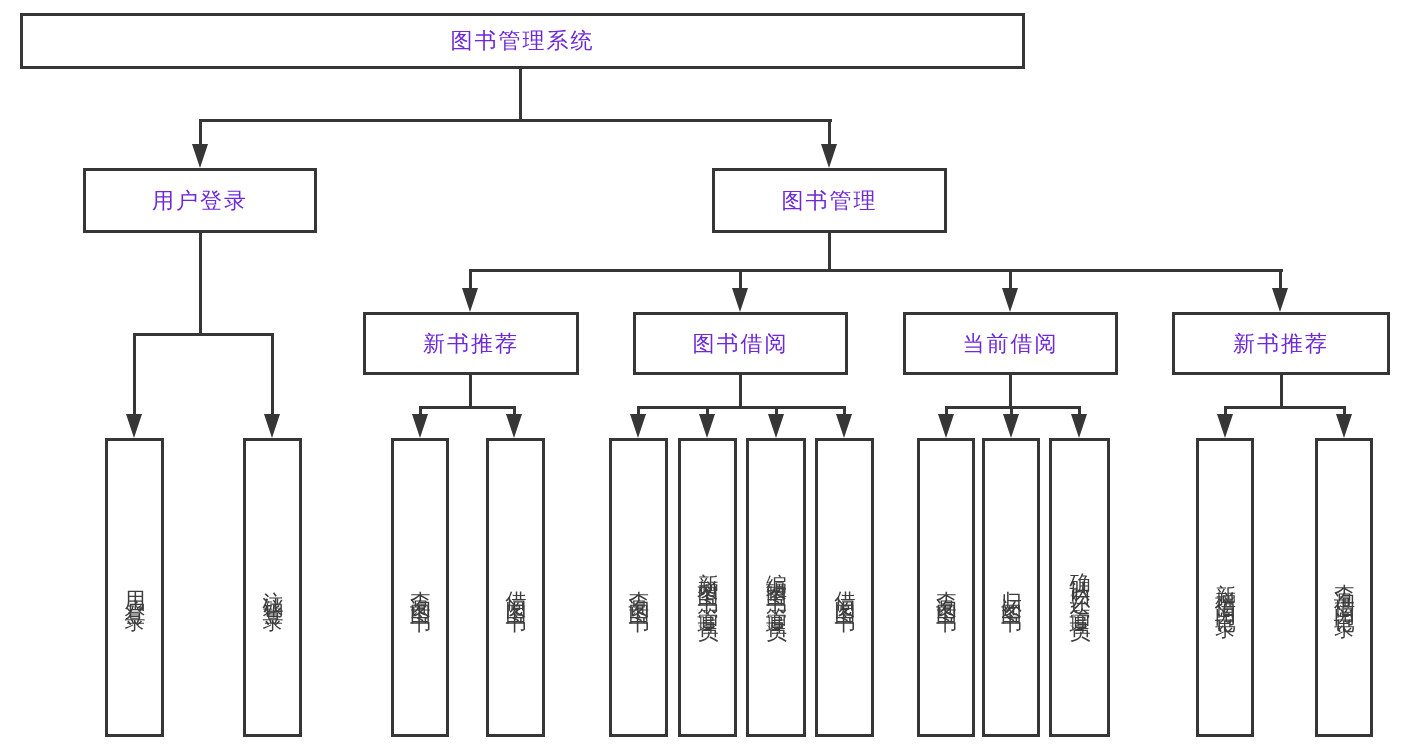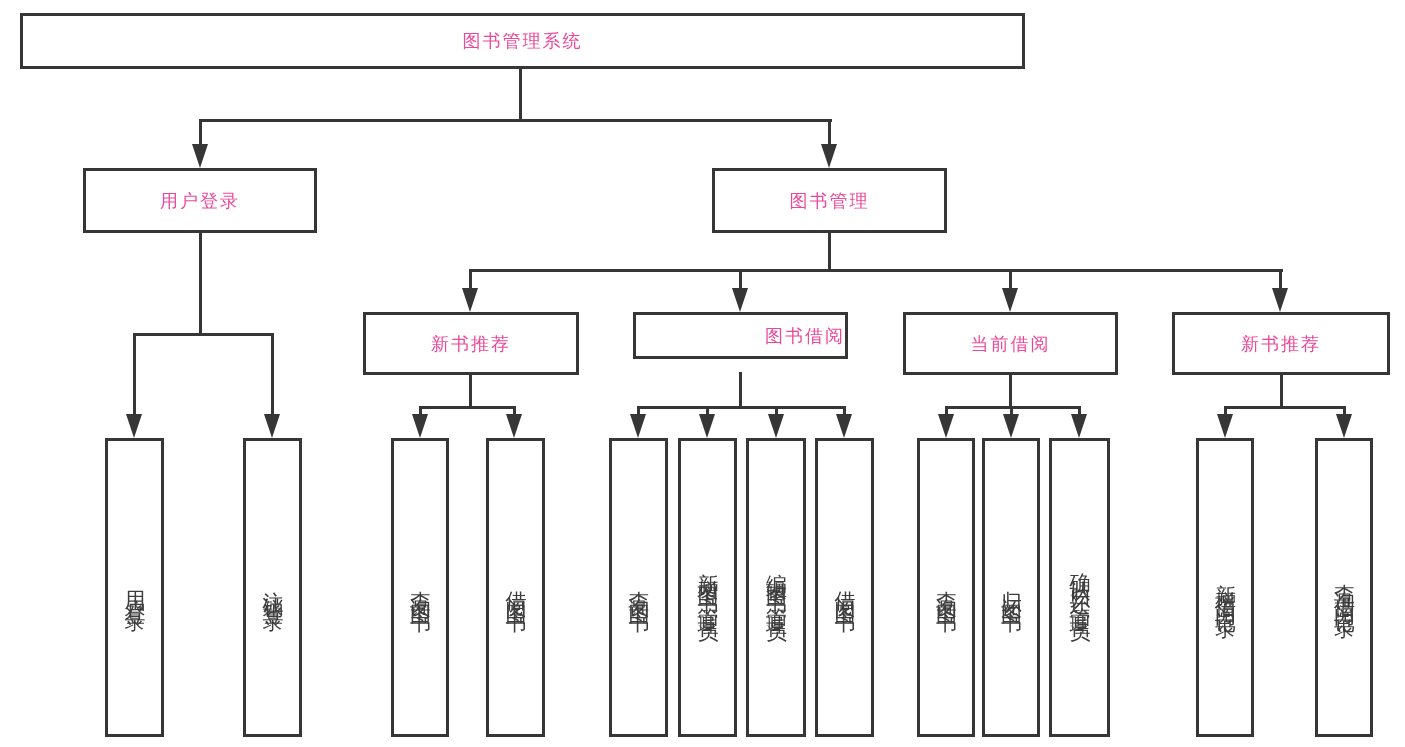--- a/index.html
+++ b/index.html
@@ -16,39 +16,39 @@
     position: absolute;
     box-sizing: border-box;
     border: 3px solid #363636;
     background: #ffffff;
     display: flex;
     align-items: center;
     justify-content: center;
     z-index: 2;
   }
   .node-h span {
-    font-size: 18px;
-    color: #ec4899;
+    font-size: 22px;
+    color: #6d28d9;
     letter-spacing: 2px;
     white-space: nowrap;
   }
   .node-v span {
     writing-mode: vertical-rl;
     text-orientation: mixed;
     font-size: 21px;
     line-height: 1;
     letter-spacing: 7px;
     color: #3d3d3d;
   }
   
   .n-root { left: 20px;  top: 13px;  width: 1005px; height: 56px; }
   .n-l2a  { left: 83px;  top: 168px; width: 234px;  height: 65px; }
   .n-l2b  { left: 712px; top: 168px; width: 235px;  height: 65px; }
   .n-s0   { left: 363px; top: 312px; width: 216px;  height: 63px; }
-  .n-s1   { left: 633px; top: 312px; width: 215px;  height: 47px; justify-content: flex-end; }
+  .n-s1   { left: 633px; top: 312px; width: 215px;  height: 63px; }
   .n-s2   { left: 903px; top: 312px; width: 215px;  height: 63px; }
   .n-s3   { left: 1172px;top: 312px; width: 218px;  height: 63px; }
   .leaf   { top: 438px; height: 299px; }
   .lf0  { left: 105px;  width: 59px; }
   .lf1  { left: 243px;  width: 59px; }
   .lf2  { left: 391px;  width: 58px; }
   .lf3  { left: 486px;  width: 59px; }
   .lf4  { left: 609px;  width: 59px; }
   .lf5  { left: 678px;  width: 59px; }
   .lf6  { left: 746px;  width: 60px; }

